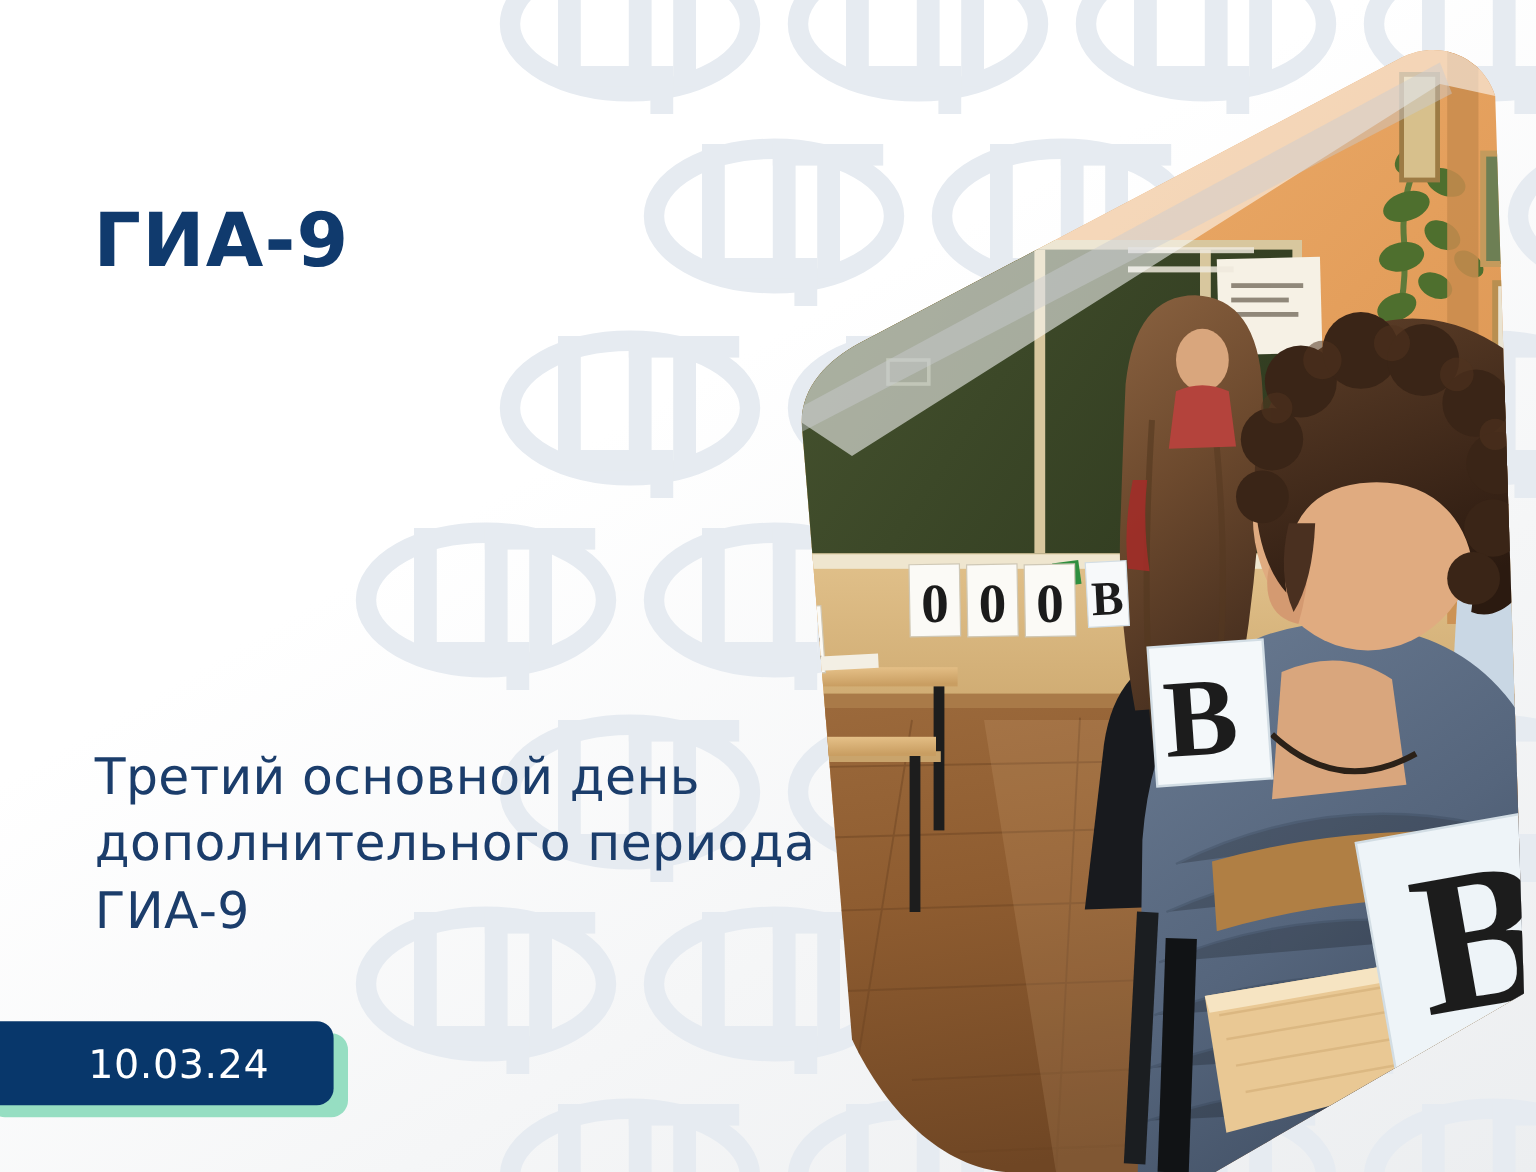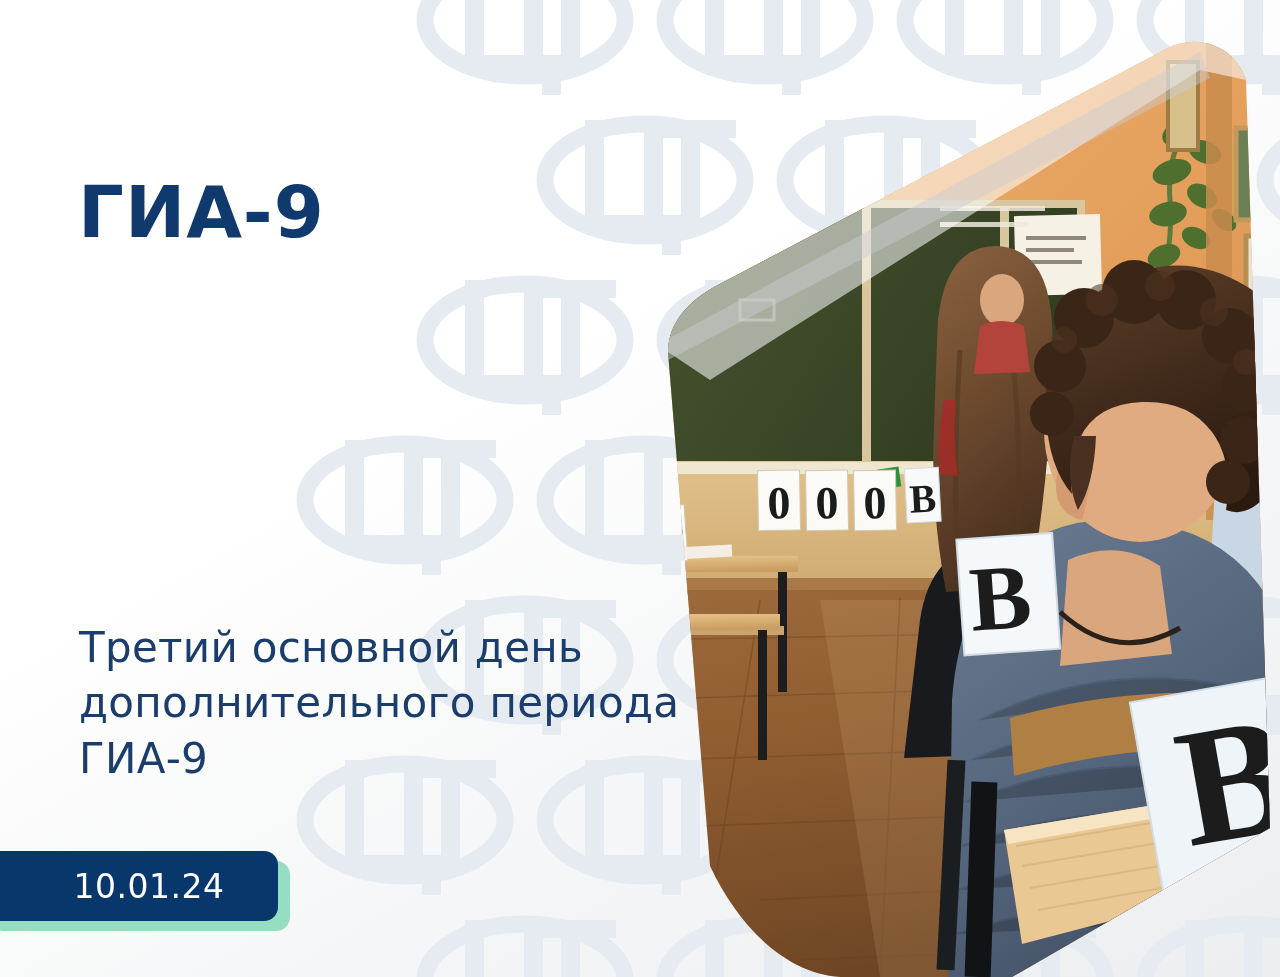--- a/index.html
+++ b/index.html
@@ -42,21 +42,21 @@
     inset: 0;
     z-index: 4;
     pointer-events: none;
   }
   #content > * { pointer-events: auto; }
 
   #page-title {
     position: absolute;
     left: 78px;
     top: 128px;
-    font-size: 72px;
+    font-size: 62px;
     line-height: 1;
     font-weight: 700;
     letter-spacing: 1px;
     color: #103a6d;
     font-family: "DejaVu Sans", sans-serif;
     font-stretch: normal;
   }
 
   #subtitle {
     position: absolute;
@@ -472,18 +472,18 @@
 
   <div id="content">
 
     <h1 id="page-title">ГИА-9</h1>
 
     <p id="subtitle">Третий основной день дополнительного периода ГИА-9</p>
 
     <div id="date-badge-wrap">
       <div id="date-badge-shadow"></div>
       <div id="date-badge">
-        <span id="date-badge-label">10.01.24</span>
+        <span id="date-badge-label">10.03.24</span>
       </div>
     </div>
 
   </div>
 </div>
 
 </body></html>

